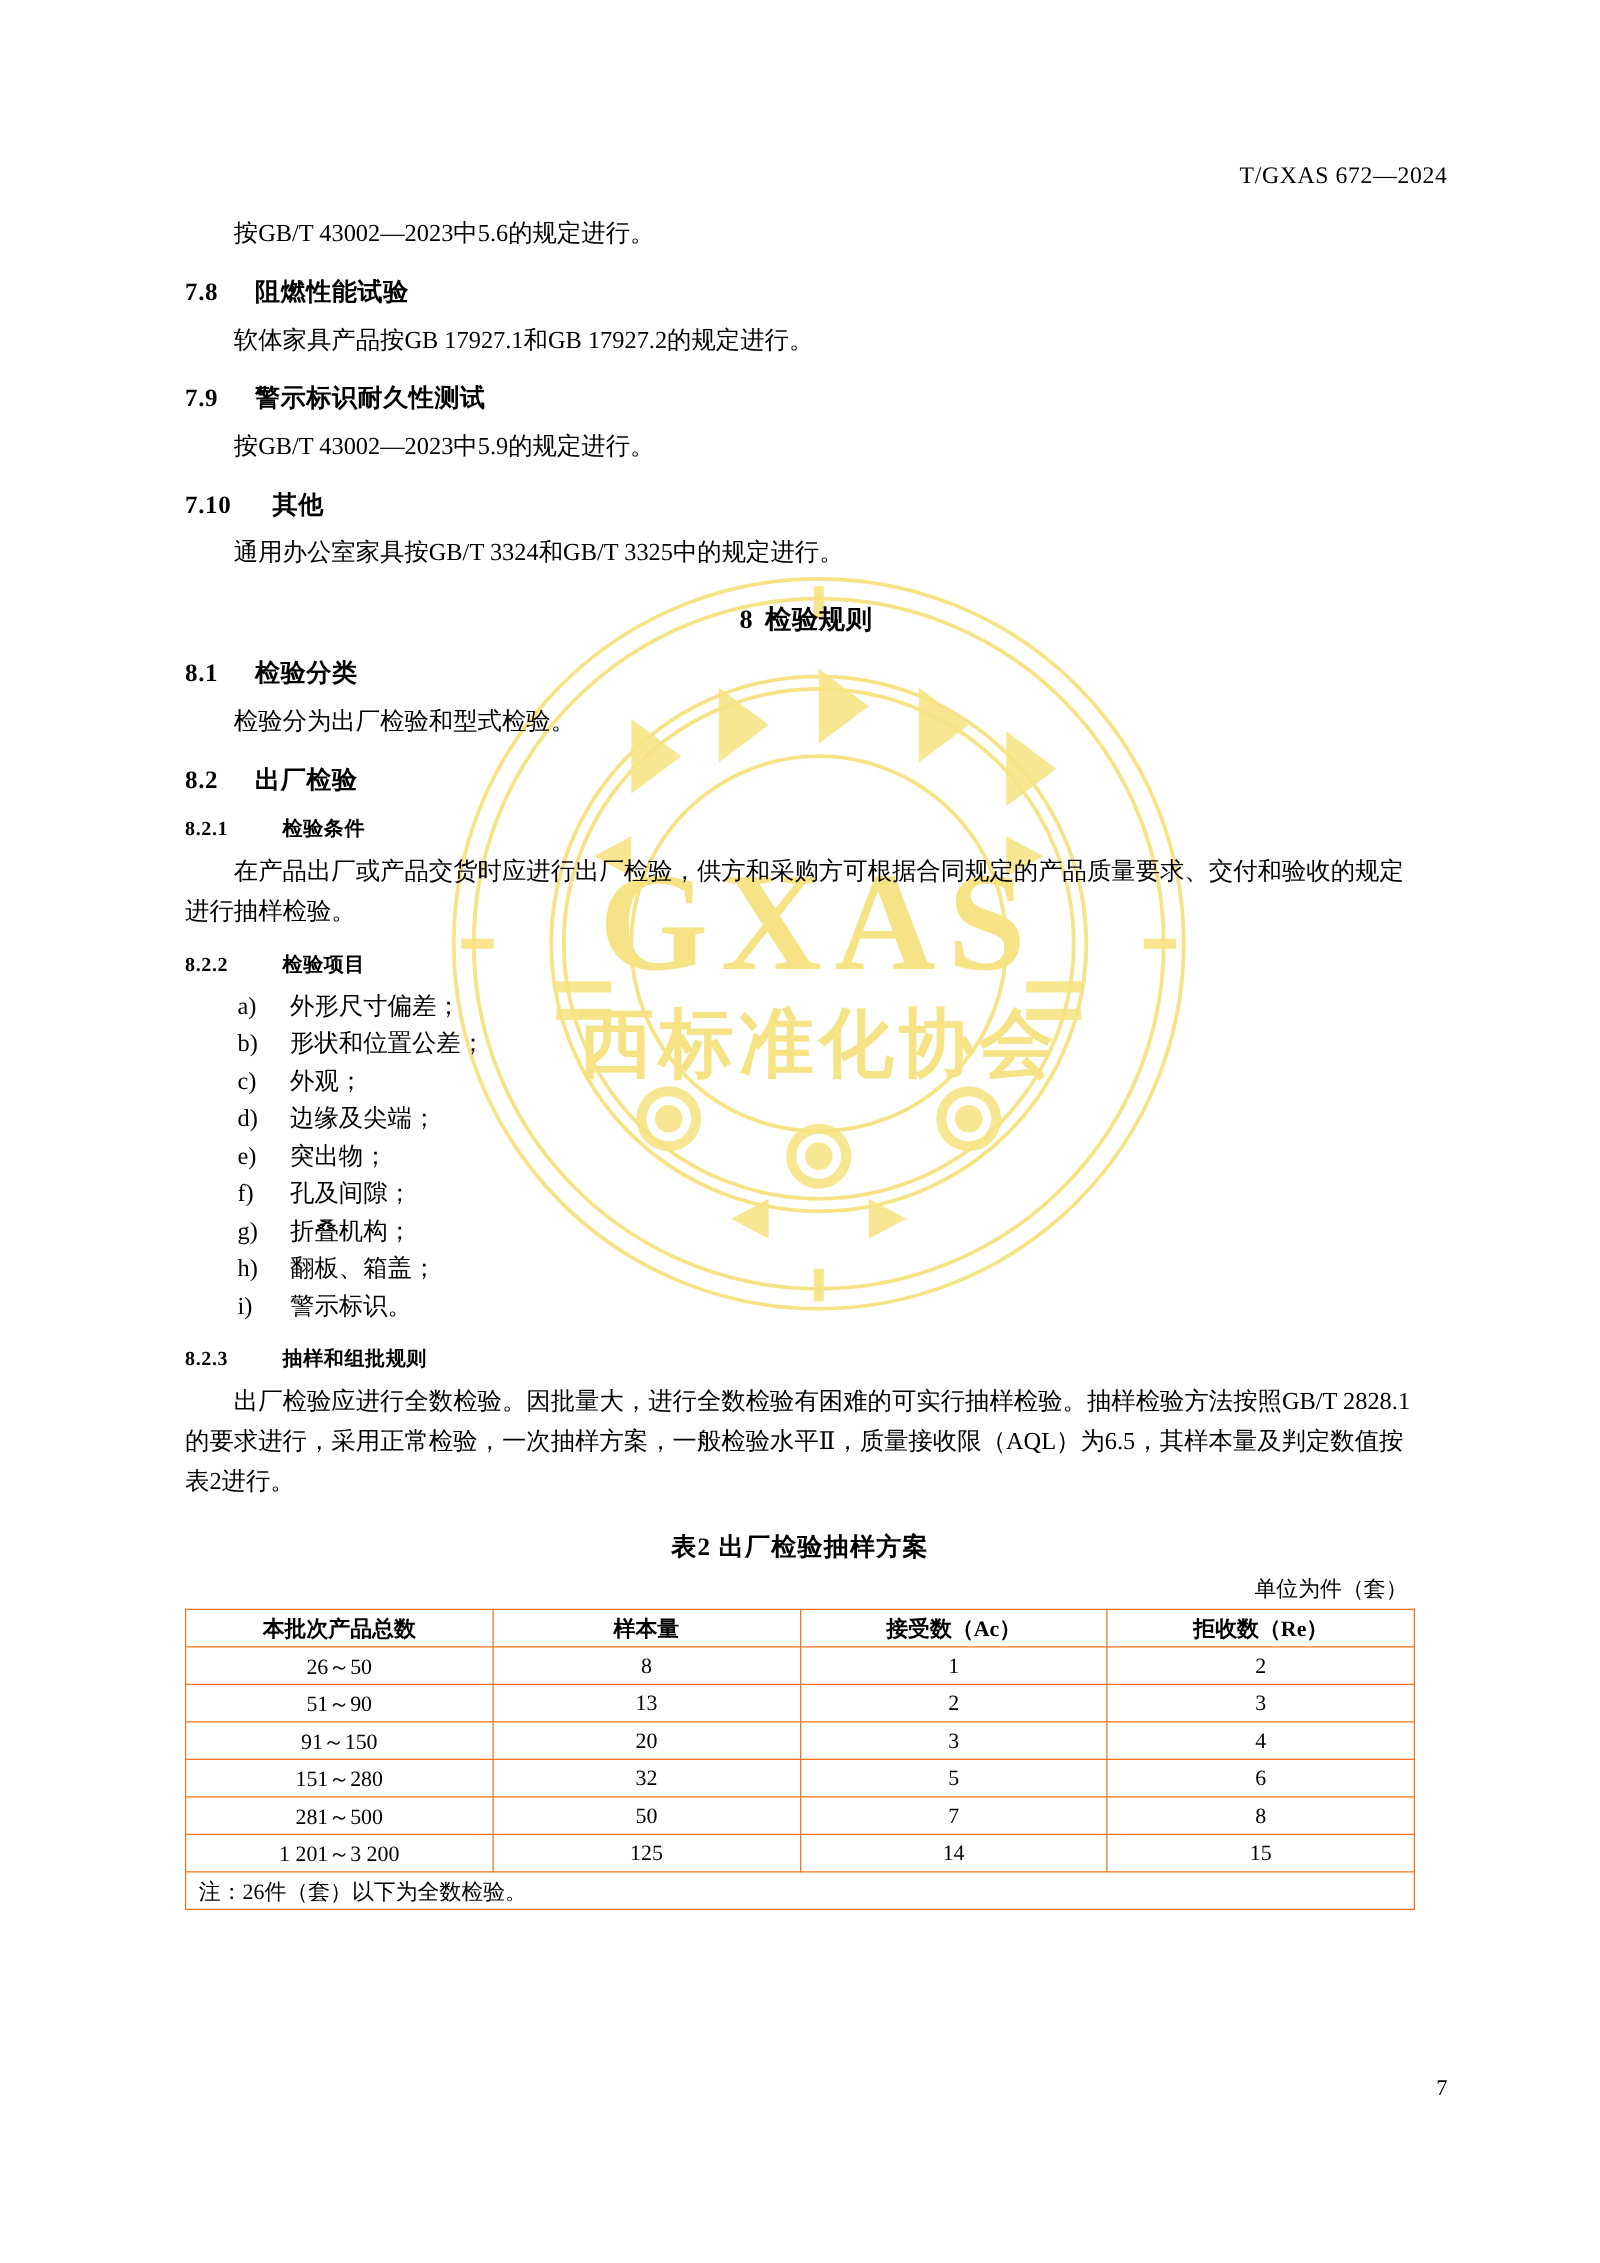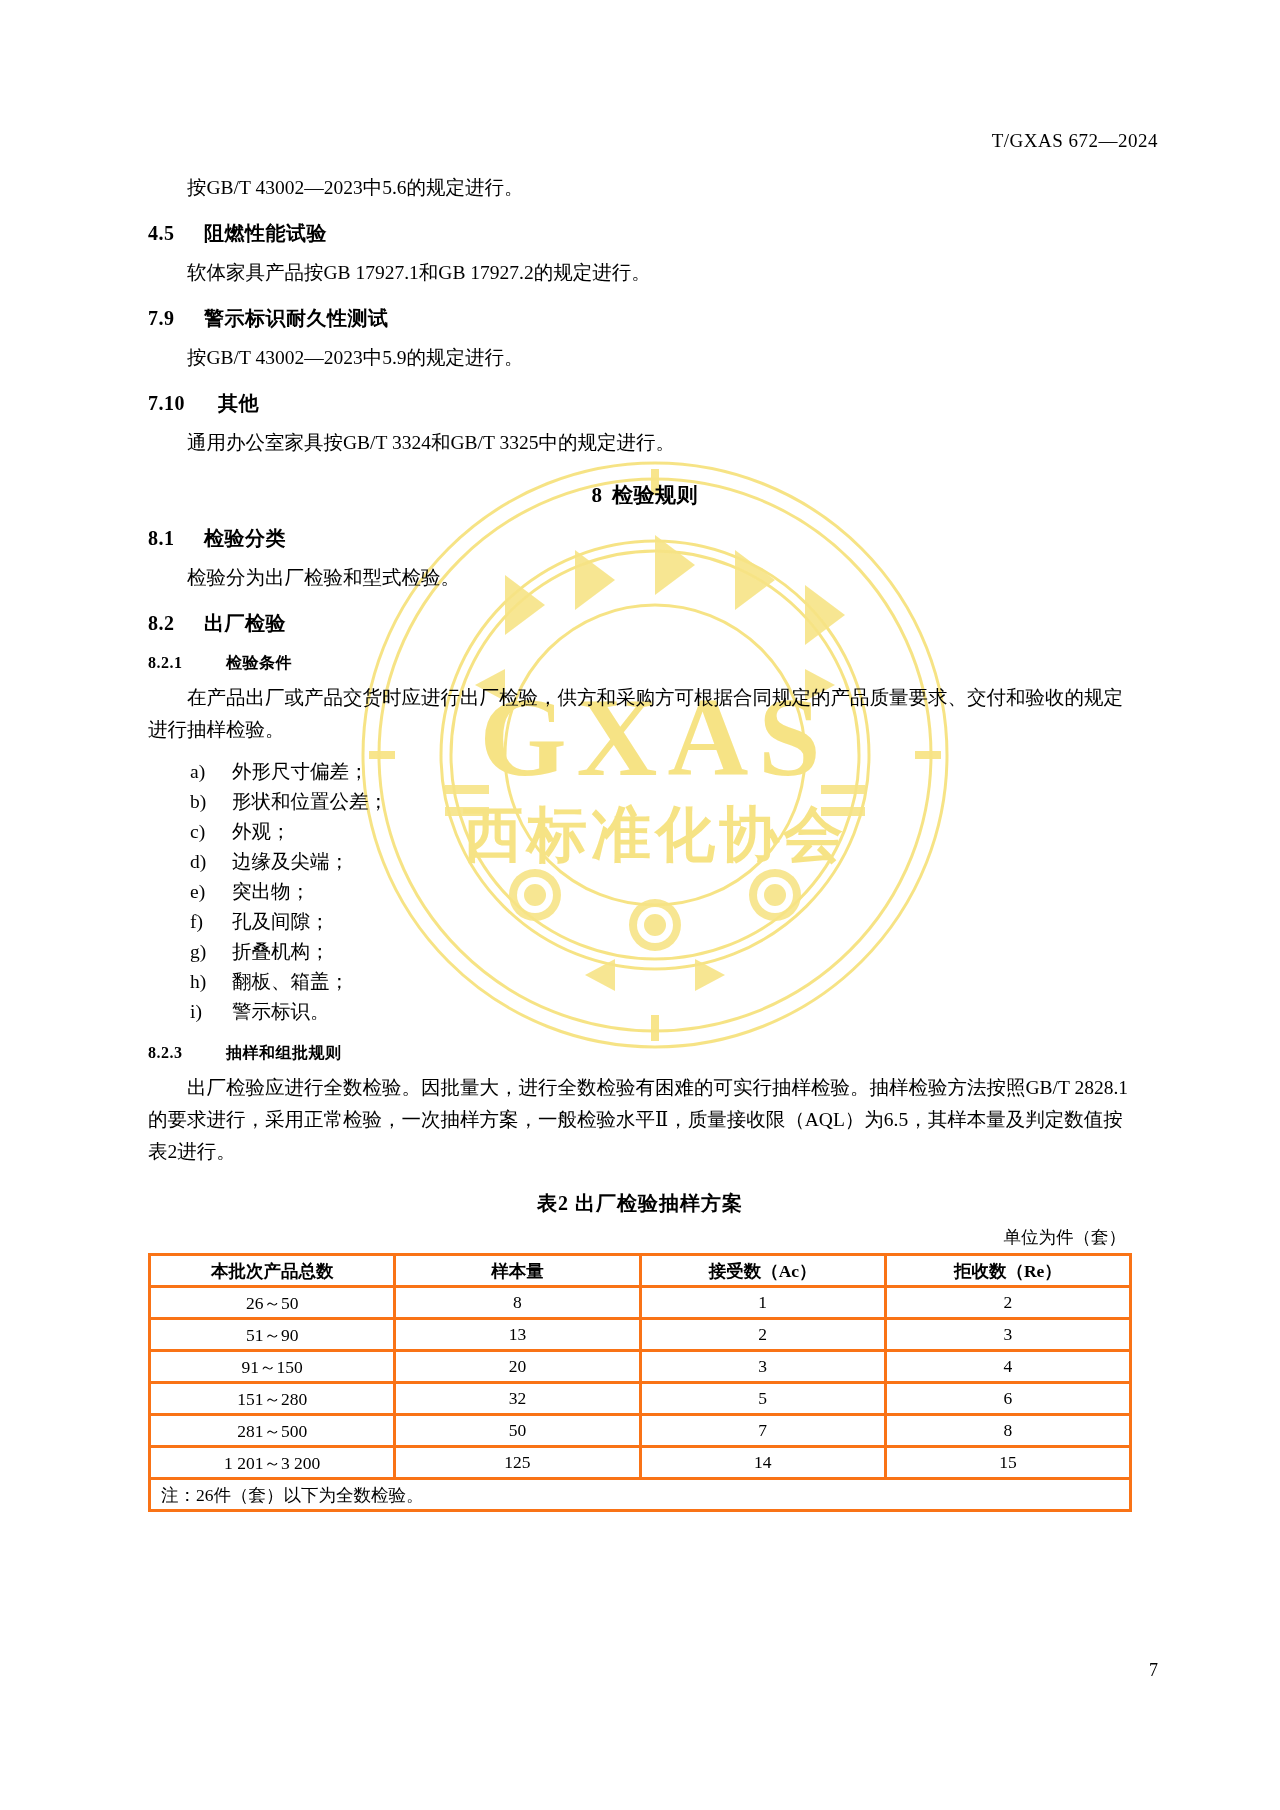--- a/index.html
+++ b/index.html
@@ -139,21 +139,21 @@
     text-align: right;
     font-size: 17.5px;
     margin: 0 6px 4px 0;
   }
   table {
     border-collapse: collapse;
     width: 984px;
     table-layout: fixed;
   }
   table td, table th {
-    border: 3px solid #f97316;
+    border: 1px solid #f97316;
     font-size: 17.5px;
     text-align: center;
     height: 27px;
     font-weight: normal;
     font-family: "Liberation Serif", "DejaVu Serif", serif;
   }
   table thead td {
     font-weight: bold;
   }
   td.note {
@@ -222,21 +222,21 @@
 
   <div class="content">
 
     <div class="header-code">T/GXAS  672—2024</div>
 
     <div class="body-block">
 
       <p class="para">按GB/T  43002—2023中5.6的规定进行。</p>
 
       <div class="h3">
-        <span class="num">4.5</span><span>阻燃性能试验</span>
+        <span class="num">7.8</span><span>阻燃性能试验</span>
       </div>
       <p class="para">软体家具产品按GB 17927.1和GB 17927.2的规定进行。</p>
 
       <div class="h3">
         <span class="num">7.9</span><span>警示标识耐久性测试</span>
       </div>
       <p class="para">按GB/T  43002—2023中5.9的规定进行。</p>
 
       <div class="h3">
         <span class="num num-wide">7.10</span><span>其他</span>
@@ -254,20 +254,23 @@
 
       <div class="h3">
         <span class="num">8.2</span><span>出厂检验</span>
       </div>
 
       <div class="h4">
         <span class="num">8.2.1</span><span>检验条件</span>
       </div>
       <p class="para">在产品出厂或产品交货时应进行出厂检验，供方和采购方可根据合同规定的产品质量要求、交付和验收的规定进行抽样检验。</p>
 
+      <div class="h4">
+        <span class="num">8.2.2</span><span>检验项目</span>
+      </div>
       <ul class="list">
         <li><span class="lbl">a)</span><span class="txt">外形尺寸偏差；</span></li>
         <li><span class="lbl">b)</span><span class="txt">形状和位置公差；</span></li>
         <li><span class="lbl">c)</span><span class="txt">外观；</span></li>
         <li><span class="lbl">d)</span><span class="txt">边缘及尖端；</span></li>
         <li><span class="lbl">e)</span><span class="txt">突出物；</span></li>
         <li><span class="lbl">f)</span><span class="txt">孔及间隙；</span></li>
         <li><span class="lbl">g)</span><span class="txt">折叠机构；</span></li>
         <li><span class="lbl">h)</span><span class="txt">翻板、箱盖；</span></li>
         <li><span class="lbl">i)</span><span class="txt">警示标识。</span></li>

